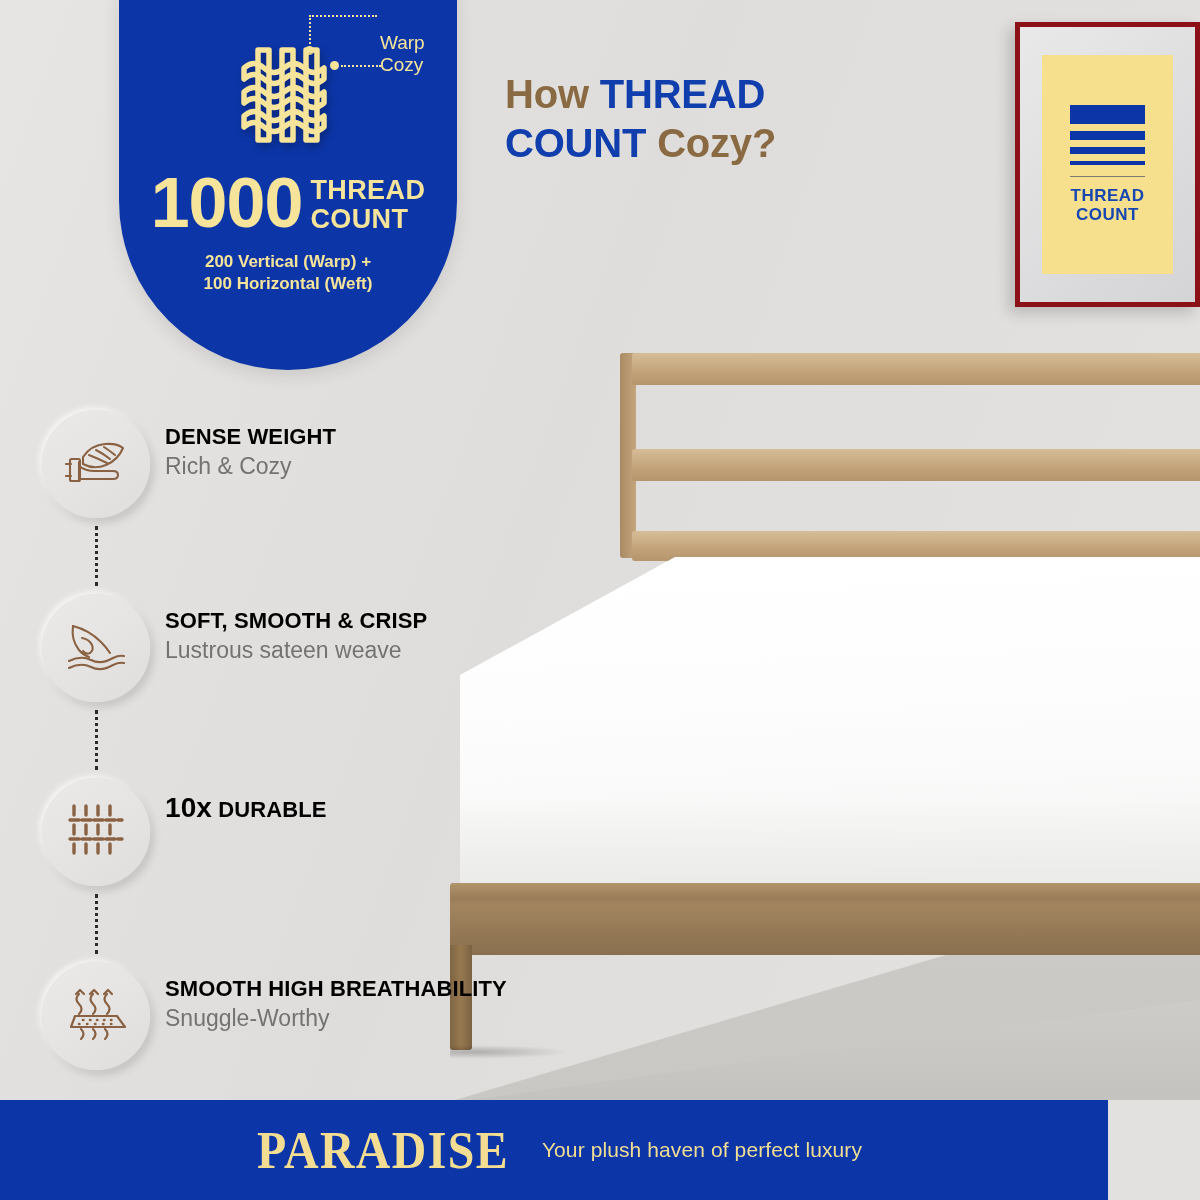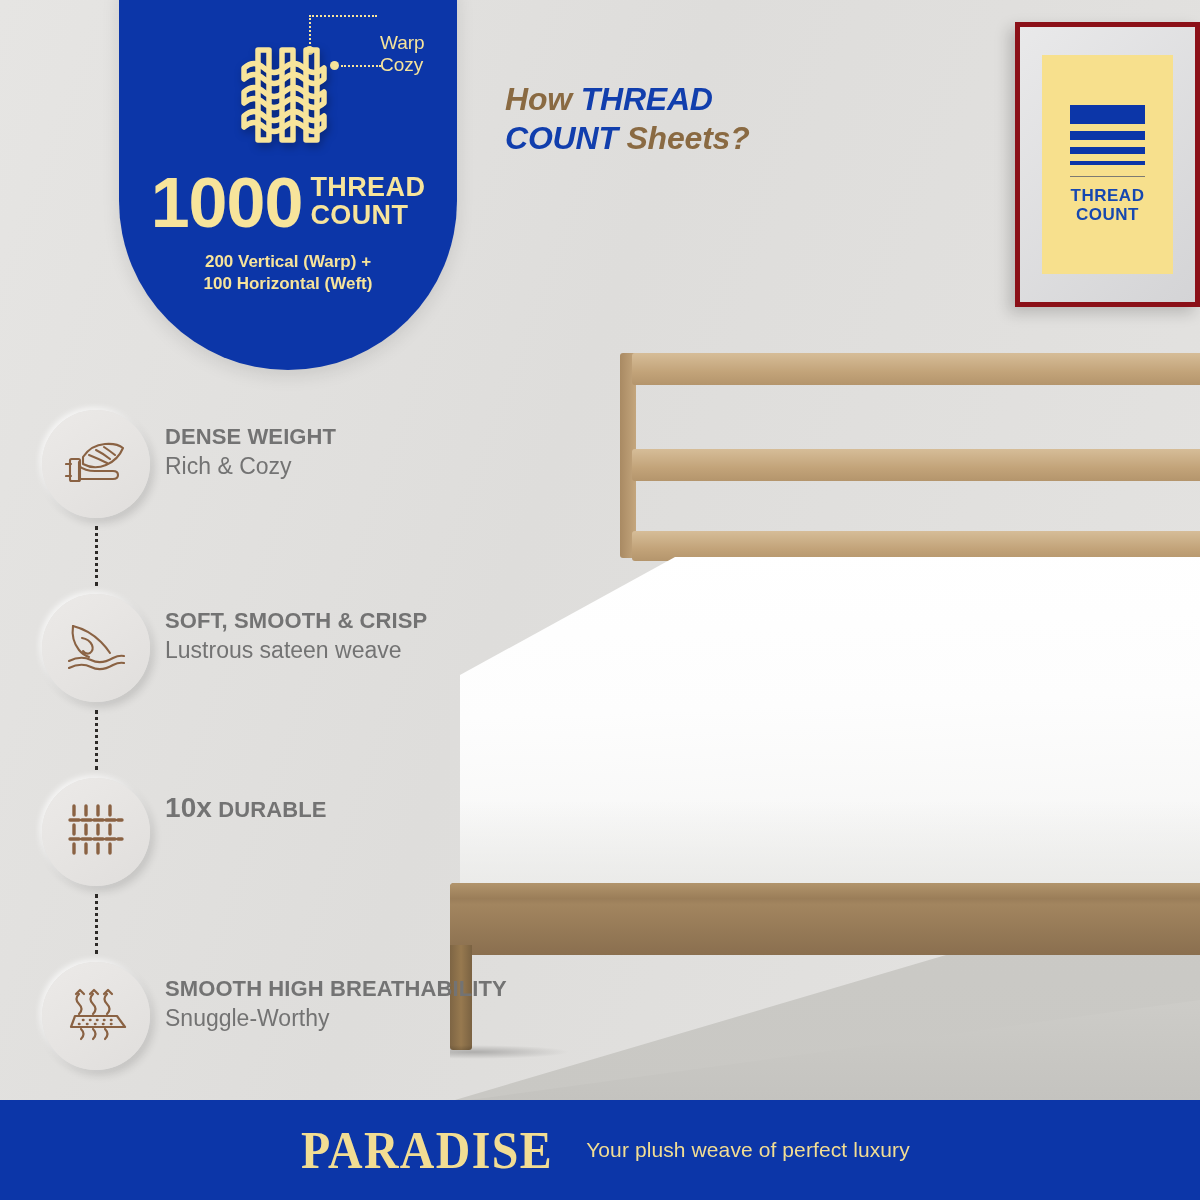--- a/index.html
+++ b/index.html
@@ -121,72 +121,72 @@
   .c-warp{ left:261px; top:16px;margin-top:28px; }
   .c-weft{ left:261px; top:66px; }
   .dotline{
     position:absolute; border-top:2.5px dotted #f7e49b; height:0;
   }
   .dotline.v{ border-top:none; border-left:2.5px dotted #f7e49b; width:0; }
   .dotpt{
     position:absolute; width:9px; height:9px; border-radius:50%; background:#f7e49b;
   }
   .count-row{
-    display:flex; align-items:flex-start; justify-content:center;
+    display:flex; align-items:center; justify-content:center;
     margin-top:18px; gap:8px;
   }
   .count-num{
     color:#f7e49b; font-size:70px; font-weight:bold; line-height:.95;
     letter-spacing:-1px;
   }
   .count-words{
     color:#f7e49b; font-size:27px; font-weight:bold; line-height:1.05;
     letter-spacing:.4px; text-align:left; padding-top:3px;
   }
   .count-sub{
     color:#f7e49b; font-size:17px; font-weight:bold; text-align:center;
     line-height:1.35; margin-top:14px;
   }
 
   
   .headline{
-    position:absolute; left:505px; top:80px; width:470px;
-    font-size:32px; font-weight:bold; line-height:1.22; letter-spacing:-.2px;font-style:italic;
+    position:absolute; left:505px; top:70px; width:470px;
+    font-size:40px; font-weight:bold; line-height:1.22; letter-spacing:-.2px;
   }
   .hl-brown{ color:#8a6a42; }
   .hl-blue{ color:#113ead; }
 
   
   .features{ position:absolute; left:42px; top:400px; width:470px; }
   .feature{ position:relative; height:184px; }
   .f-circle{
     position:absolute; left:0; top:10px; width:108px; height:108px; border-radius:50%;
     background:linear-gradient(145deg,#eceae8,#e0dedc);
     box-shadow:4px 5px 9px rgba(0,0,0,.13), -2px -2px 6px rgba(255,255,255,.8);
     display:flex; align-items:center; justify-content:center;
   }
   .f-text{ position:absolute; left:123px; top:24px; width:350px; }
   .f-title{
-    color:#737373; font-size:22px; font-weight:bold; letter-spacing:.1px;
+    color:#000000; font-size:22px; font-weight:bold; letter-spacing:.1px;
     line-height:1.16;
   }
   .f-title .big{ font-size:28px; }
   .f-desc{
     color:#737373; font-size:23px; line-height:1.2; margin-top:3px;
   }
   .connector{
     position:absolute; left:53px; width:0; border-left:3px dotted #2d2a27;
   }
   .cn1{ top:126px; height:60px; }
   .cn2{ top:310px; height:60px; }
   .cn3{ top:494px; height:60px; }
 
   
   .banner{
-    position:absolute; left:0; bottom:0; width:1200px; height:100px;
+    position:absolute; left:0; bottom:0; width:1108px; height:100px;
     background:#0c36a8;
     display:flex; align-items:center; justify-content:center; gap:22px;
   }
   .brand{
     color:#f2dd93; font-family:"Liberation Serif", serif;
     font-size:52px; font-weight:bold; letter-spacing:1.5px;
     transform:scaleX(.92); transform-origin:center;
   }
   .tagline{
     color:#f2dd93; font-size:21px; letter-spacing:.1px;
@@ -270,21 +270,21 @@
     </div>
 
     <div class="count-sub">
       <div>200 Vertical (Warp) +</div>
       <div>100 Horizontal (Weft)</div>
     </div>
   </div>
 
   <div class="headline">
     <span class="hl-brown">How </span><span class="hl-blue">THREAD</span><br>
-    <span class="hl-blue">COUNT</span><span class="hl-brown"> Sheets?</span>
+    <span class="hl-blue">COUNT</span><span class="hl-brown"> Cozy?</span>
   </div>
 
   <div class="features">
 
     <div class="connector cn1"></div>
     <div class="connector cn2"></div>
     <div class="connector cn3"></div>
 
     <div class="feature">
       <div class="f-circle">
@@ -360,16 +360,16 @@
       </div>
       <div class="f-text">
         <div class="f-title">SMOOTH HIGH BREATHABILITY</div>
         <div class="f-desc">Snuggle-Worthy</div>
       </div>
     </div>
   </div>
 
   <div class="banner">
     <span class="brand">PARADISE</span>
-    <span class="tagline">Your plush weave of perfect luxury</span>
+    <span class="tagline">Your plush haven of perfect luxury</span>
   </div>
 
 </div>
 
 </body></html>

